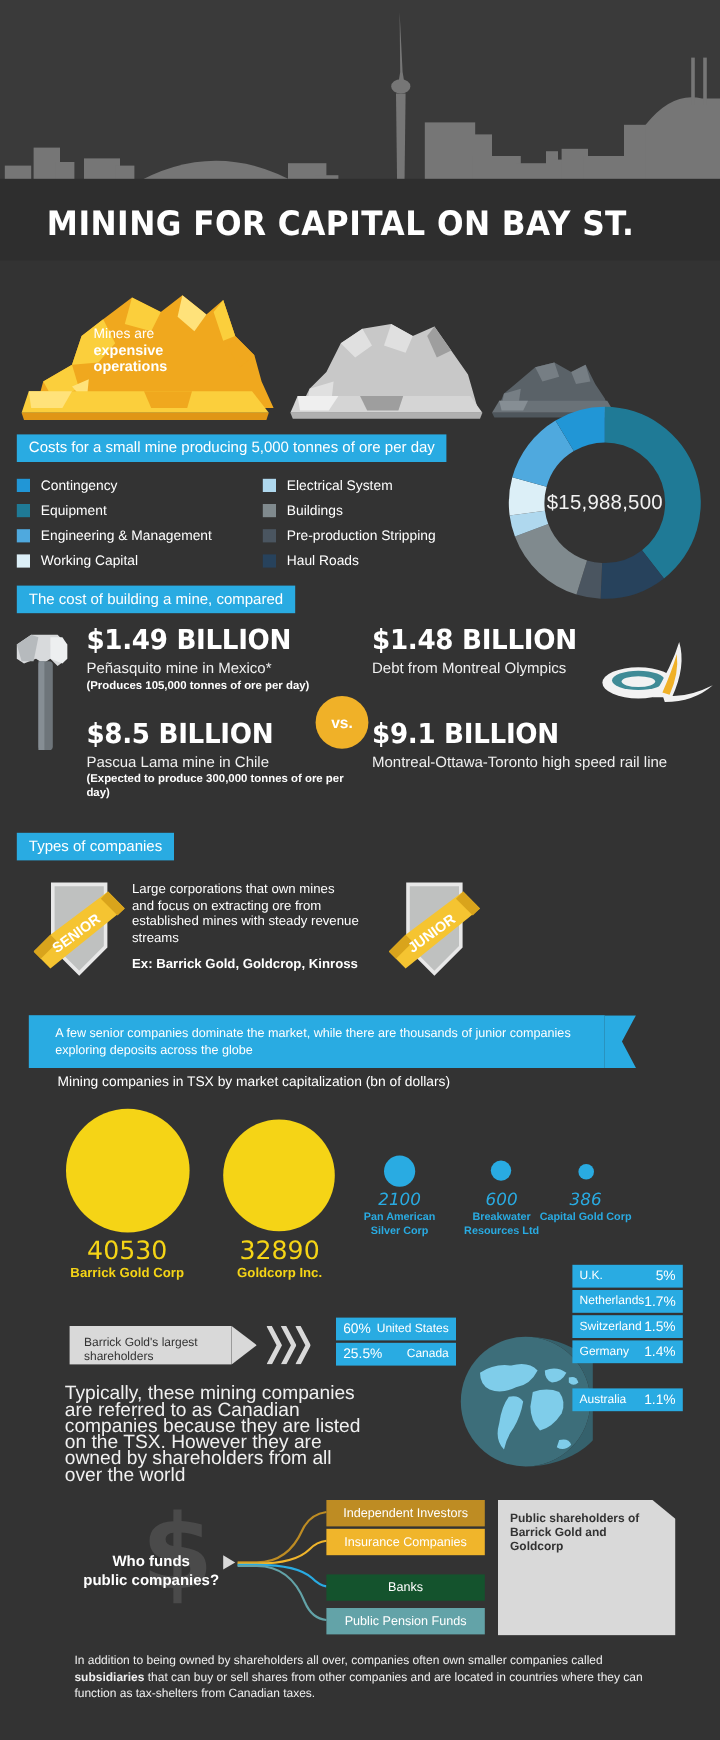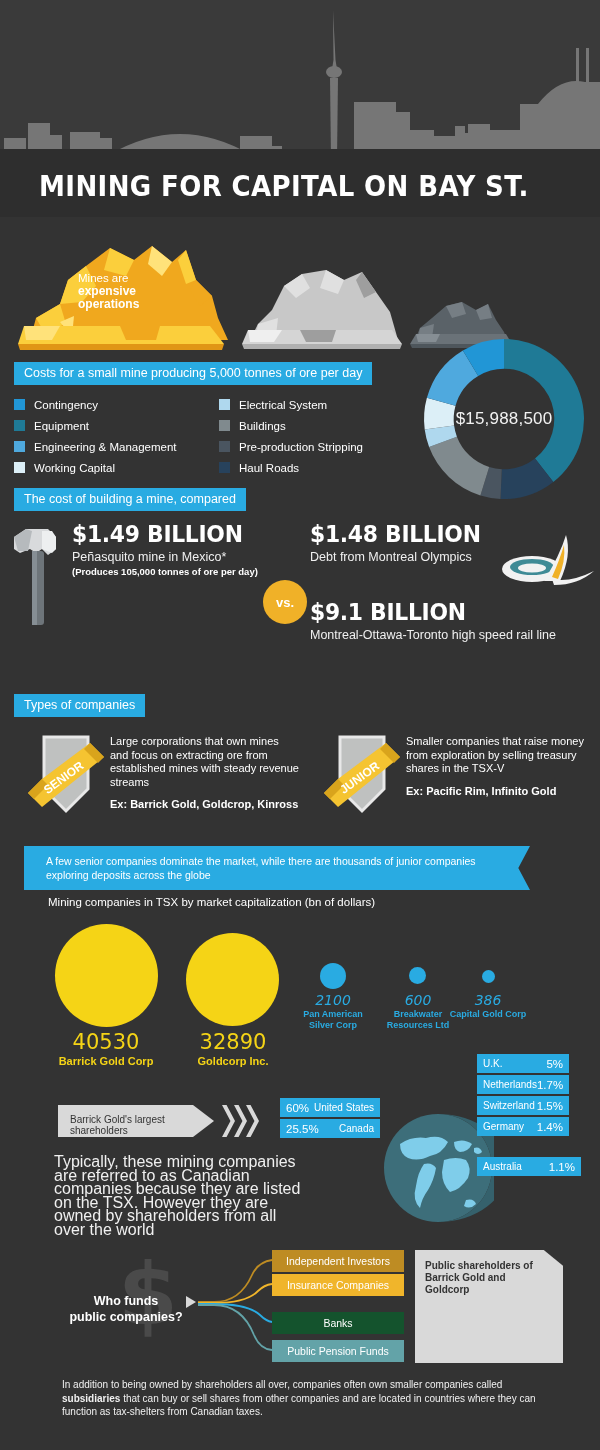--- a/index.html
+++ b/index.html
@@ -301,20 +301,25 @@
   </div>
 
   <div class="compare">
     <div class="hdr-blue">The cost of building a mine, compared</div>
     <div class="cmp-grid">
       <div class="cmp-left-1">
         <div class="big-amt">$1.49 BILLION</div>
         <div class="sub-amt">Peñasquito mine in Mexico*</div>
         <div class="fine">(Produces 105,000 tonnes of ore per day)</div>
       </div>
+      <div class="cmp-left-2">
+        <div class="big-amt">$8.5 BILLION</div>
+        <div class="sub-amt">Pascua Lama mine in Chile</div>
+        <div class="fine">(Expected to produce 300,000 tonnes of ore per day)</div>
+      </div>
       <div class="cmp-right-1">
         <div class="big-amt">$1.48 BILLION</div>
         <div class="sub-amt">Debt from Montreal Olympics</div>
       </div>
       <div class="cmp-right-2">
         <div class="big-amt">$9.1 BILLION</div>
         <div class="sub-amt">Montreal-Ottawa-Toronto high speed rail line</div>
       </div>
     </div>
   </div>
@@ -359,24 +364,20 @@
           <path d="M16 8 L60 8 L60 60 L38 82 L16 60 Z" fill="#BFC1C0" stroke="#E8E8E8" stroke-width="3"></path>
           <path d="M0 64 L14 50 L62 14 L76 28 L14 78 Z" fill="#F5C431"></path>
           <path d="M0 64 L14 50 L20 56 L6 70 Z" fill="#D9A41C"></path>
           <path d="M62 14 L76 28 L70 34 L56 20 Z" fill="#D9A41C"></path>
           <text x="38" y="52" fill="#ffffff" font-family="Liberation Sans, sans-serif" font-size="12" font-weight="bold" text-anchor="middle" transform="rotate(-36 38 52)">JUNIOR</text>
         </svg>
       </div>
       <div class="types-txt a">
         <div>Large corporations that own mines and focus on extracting ore from established mines with steady revenue streams</div>
         <div class="types-ex">Ex: Barrick Gold, Goldcrop, Kinross</div>
-      </div>
-      <div class="types-txt b">
-        <div>Smaller companies that raise money from exploration by selling treasury shares in the TSX-V</div>
-        <div class="types-ex">Ex: Pacific Rim, Infinito Gold</div>
       </div>
     </div>
   </div>
 
   <div class="banner">
     <div class="banner-body"></div>
     <div class="banner-arrow"></div>
     <div class="banner-text">A few senior companies dominate the market, while there are thousands of junior companies exploring deposits across the globe</div>
   </div>
 
@@ -454,21 +455,21 @@
     <span class="n">1.7%</span>
   </div>
   <div class="pct-box" style="left:477px; top:1096px; width:92px; justify-content:space-between;">
     <span>Switzerland</span>
     <span class="n">1.5%</span>
   </div>
   <div class="pct-box" style="left:477px; top:1117px; width:92px; justify-content:space-between;">
     <span>Germany</span>
     <span class="n">1.4%</span>
   </div>
-  <div class="pct-box" style="left:477px; top:1157px; width:104px; justify-content:space-between;">
+  <div class="pct-box" style="left:477px; top:1157px; width:92px; justify-content:space-between;">
     <span>Australia</span>
     <span class="n">1.1%</span>
   </div>
 
   <div class="para-left">Typically, these mining companies are referred to as Canadian companies because they are listed on the TSX. However they are owned by shareholders from all over the world</div>
 
   <div class="funds">
     <div class="dollar-sign">$</div>
     <div class="who-funds">
       <span>Who funds</span><br>

